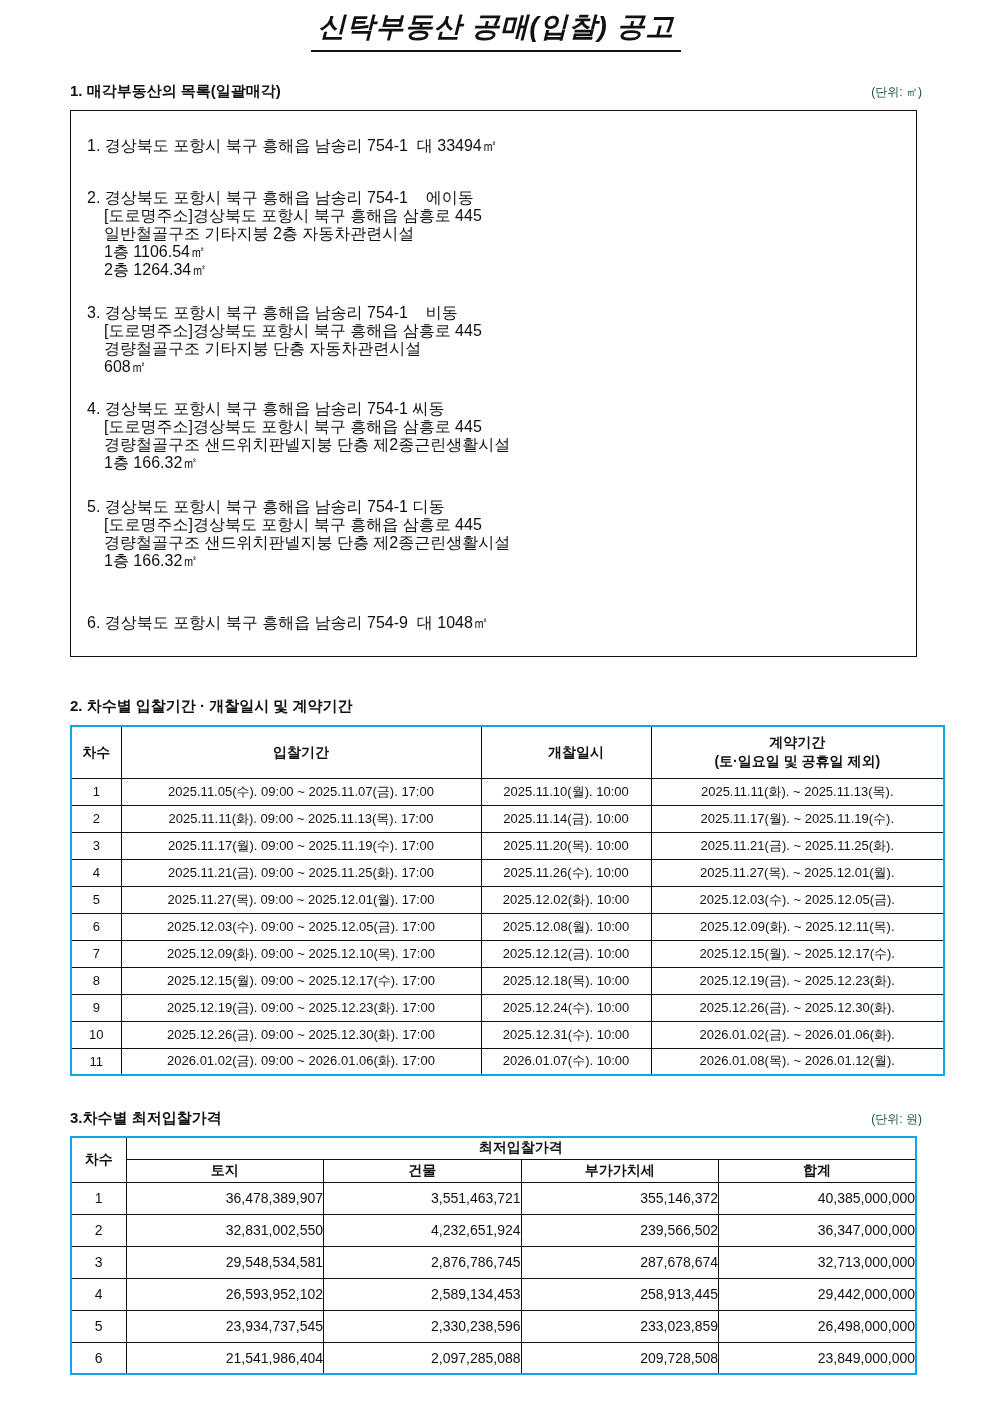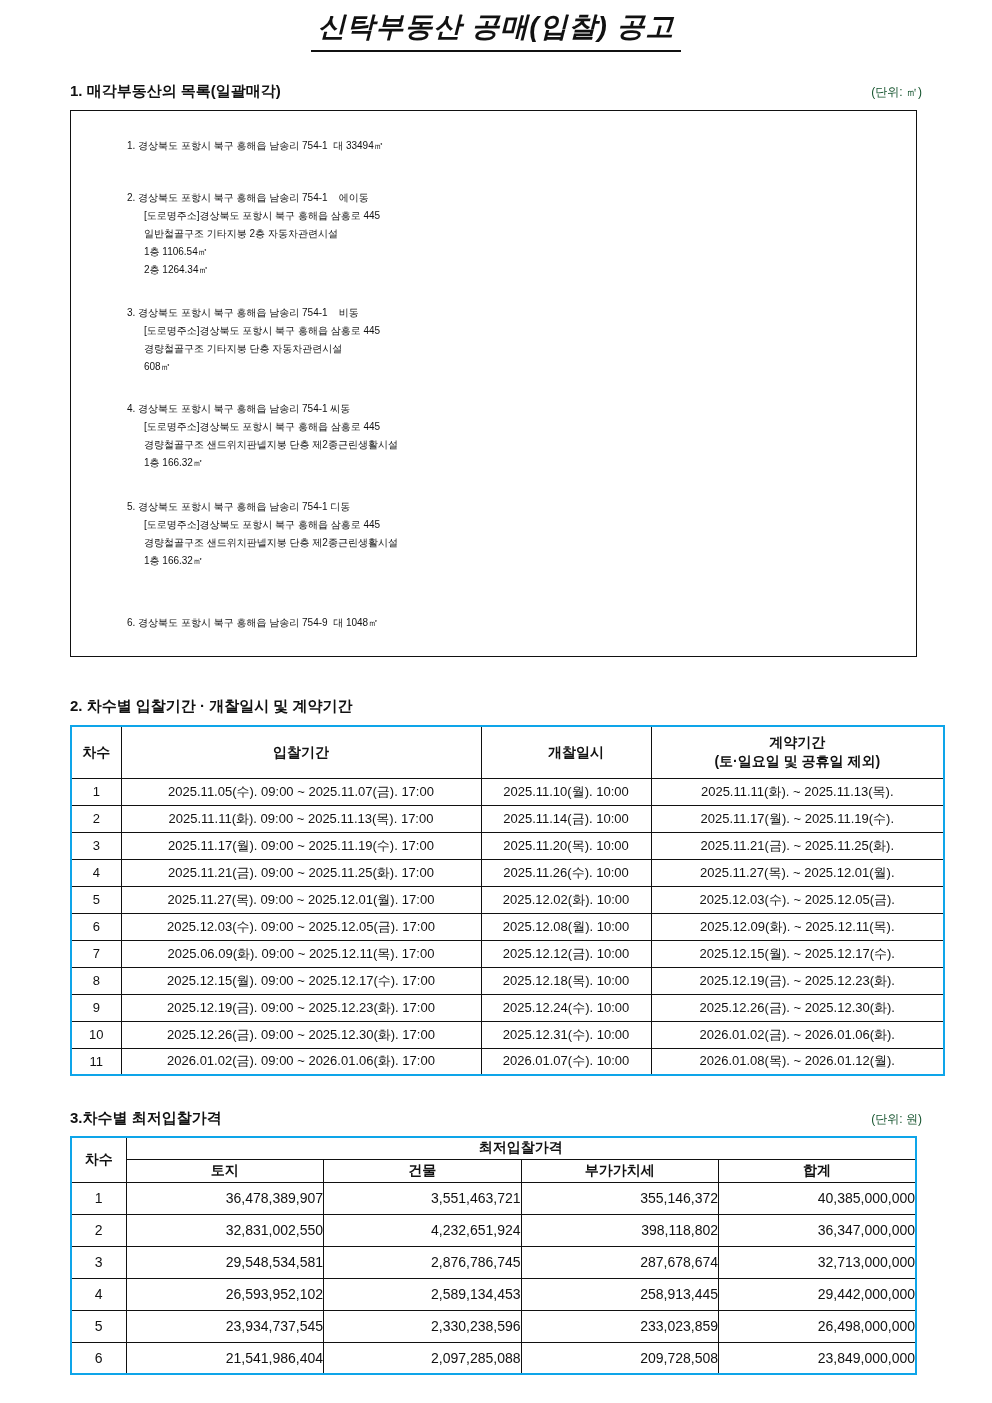--- a/index.html
+++ b/index.html
@@ -39,21 +39,21 @@
   .sec-title { font-size: 15px; font-weight: bold; white-space: pre-wrap; }
   .unit { font-size: 12px; color: #14532d; }
   
   .prop-box {
     margin-top: 9px;
     width: 847px;
     height: 547px;
     border: 1px solid #111;
     padding: 26px 20px 0 16px;
   }
-  .prop-item { font-size: 10px; line-height: 18px; margin-left: 40px; }
+  .prop-item { font-size: 16px; line-height: 18px; }
   .prop-item .line { white-space: pre-wrap; }
   .prop-item .line.cont { padding-left: 17px; }
   .prop-item:nth-child(1) { margin-bottom: 34px; }
   .prop-item:nth-child(2) { margin-bottom: 25px; }
   .prop-item:nth-child(3) { margin-bottom: 24px; }
   .prop-item:nth-child(4) { margin-bottom: 26px; }
   .prop-item:nth-child(5) { margin-bottom: 44px; }
   
   table {
     border-collapse: collapse;
@@ -202,21 +202,21 @@
           <td>2025.12.03(수). ~ 2025.12.05(금).</td>
         </tr>
         <tr>
           <td>6</td>
           <td>2025.12.03(수). 09:00 ~ 2025.12.05(금). 17:00</td>
           <td>2025.12.08(월). 10:00</td>
           <td>2025.12.09(화). ~ 2025.12.11(목).</td>
         </tr>
         <tr>
           <td>7</td>
-          <td>2025.06.09(화). 09:00 ~ 2025.12.11(목). 17:00</td>
+          <td>2025.12.09(화). 09:00 ~ 2025.12.10(목). 17:00</td>
           <td>2025.12.12(금). 10:00</td>
           <td>2025.12.15(월). ~ 2025.12.17(수).</td>
         </tr>
         <tr>
           <td>8</td>
           <td>2025.12.15(월). 09:00 ~ 2025.12.17(수). 17:00</td>
           <td>2025.12.18(목). 10:00</td>
           <td>2025.12.19(금). ~ 2025.12.23(화).</td>
         </tr>
         <tr>
@@ -263,21 +263,21 @@
           <td class="ctr">1</td>
           <td class="num">36,478,389,907</td>
           <td class="num">3,551,463,721</td>
           <td class="num">355,146,372</td>
           <td class="num">40,385,000,000</td>
         </tr>
         <tr>
           <td class="ctr">2</td>
           <td class="num">32,831,002,550</td>
           <td class="num">4,232,651,924</td>
-          <td class="num">398,118,802</td>
+          <td class="num">239,566,502</td>
           <td class="num">36,347,000,000</td>
         </tr>
         <tr>
           <td class="ctr">3</td>
           <td class="num">29,548,534,581</td>
           <td class="num">2,876,786,745</td>
           <td class="num">287,678,674</td>
           <td class="num">32,713,000,000</td>
         </tr>
         <tr>

